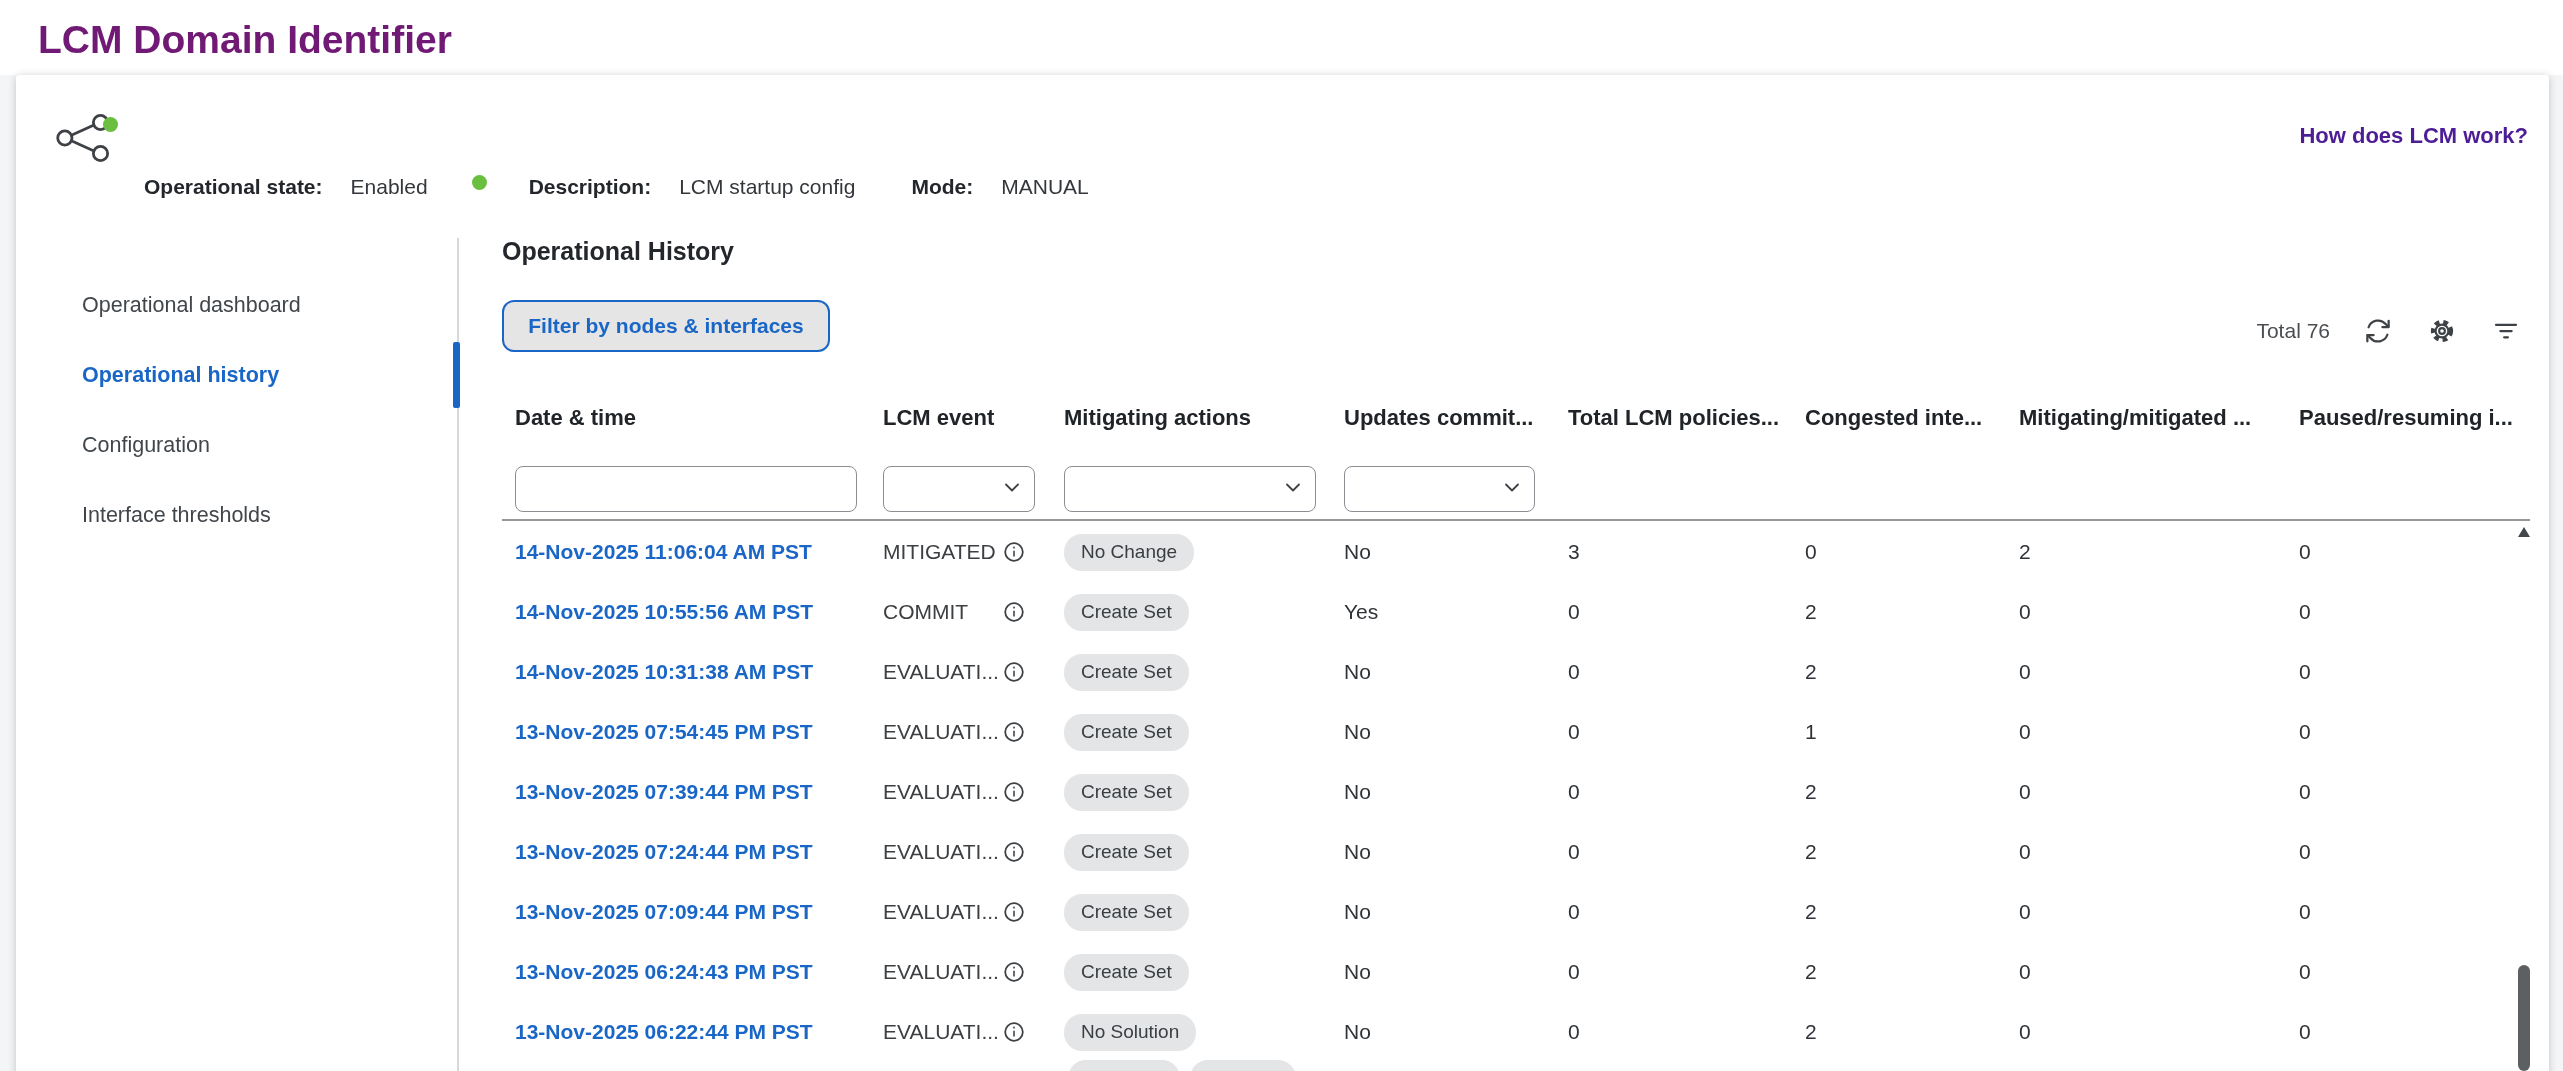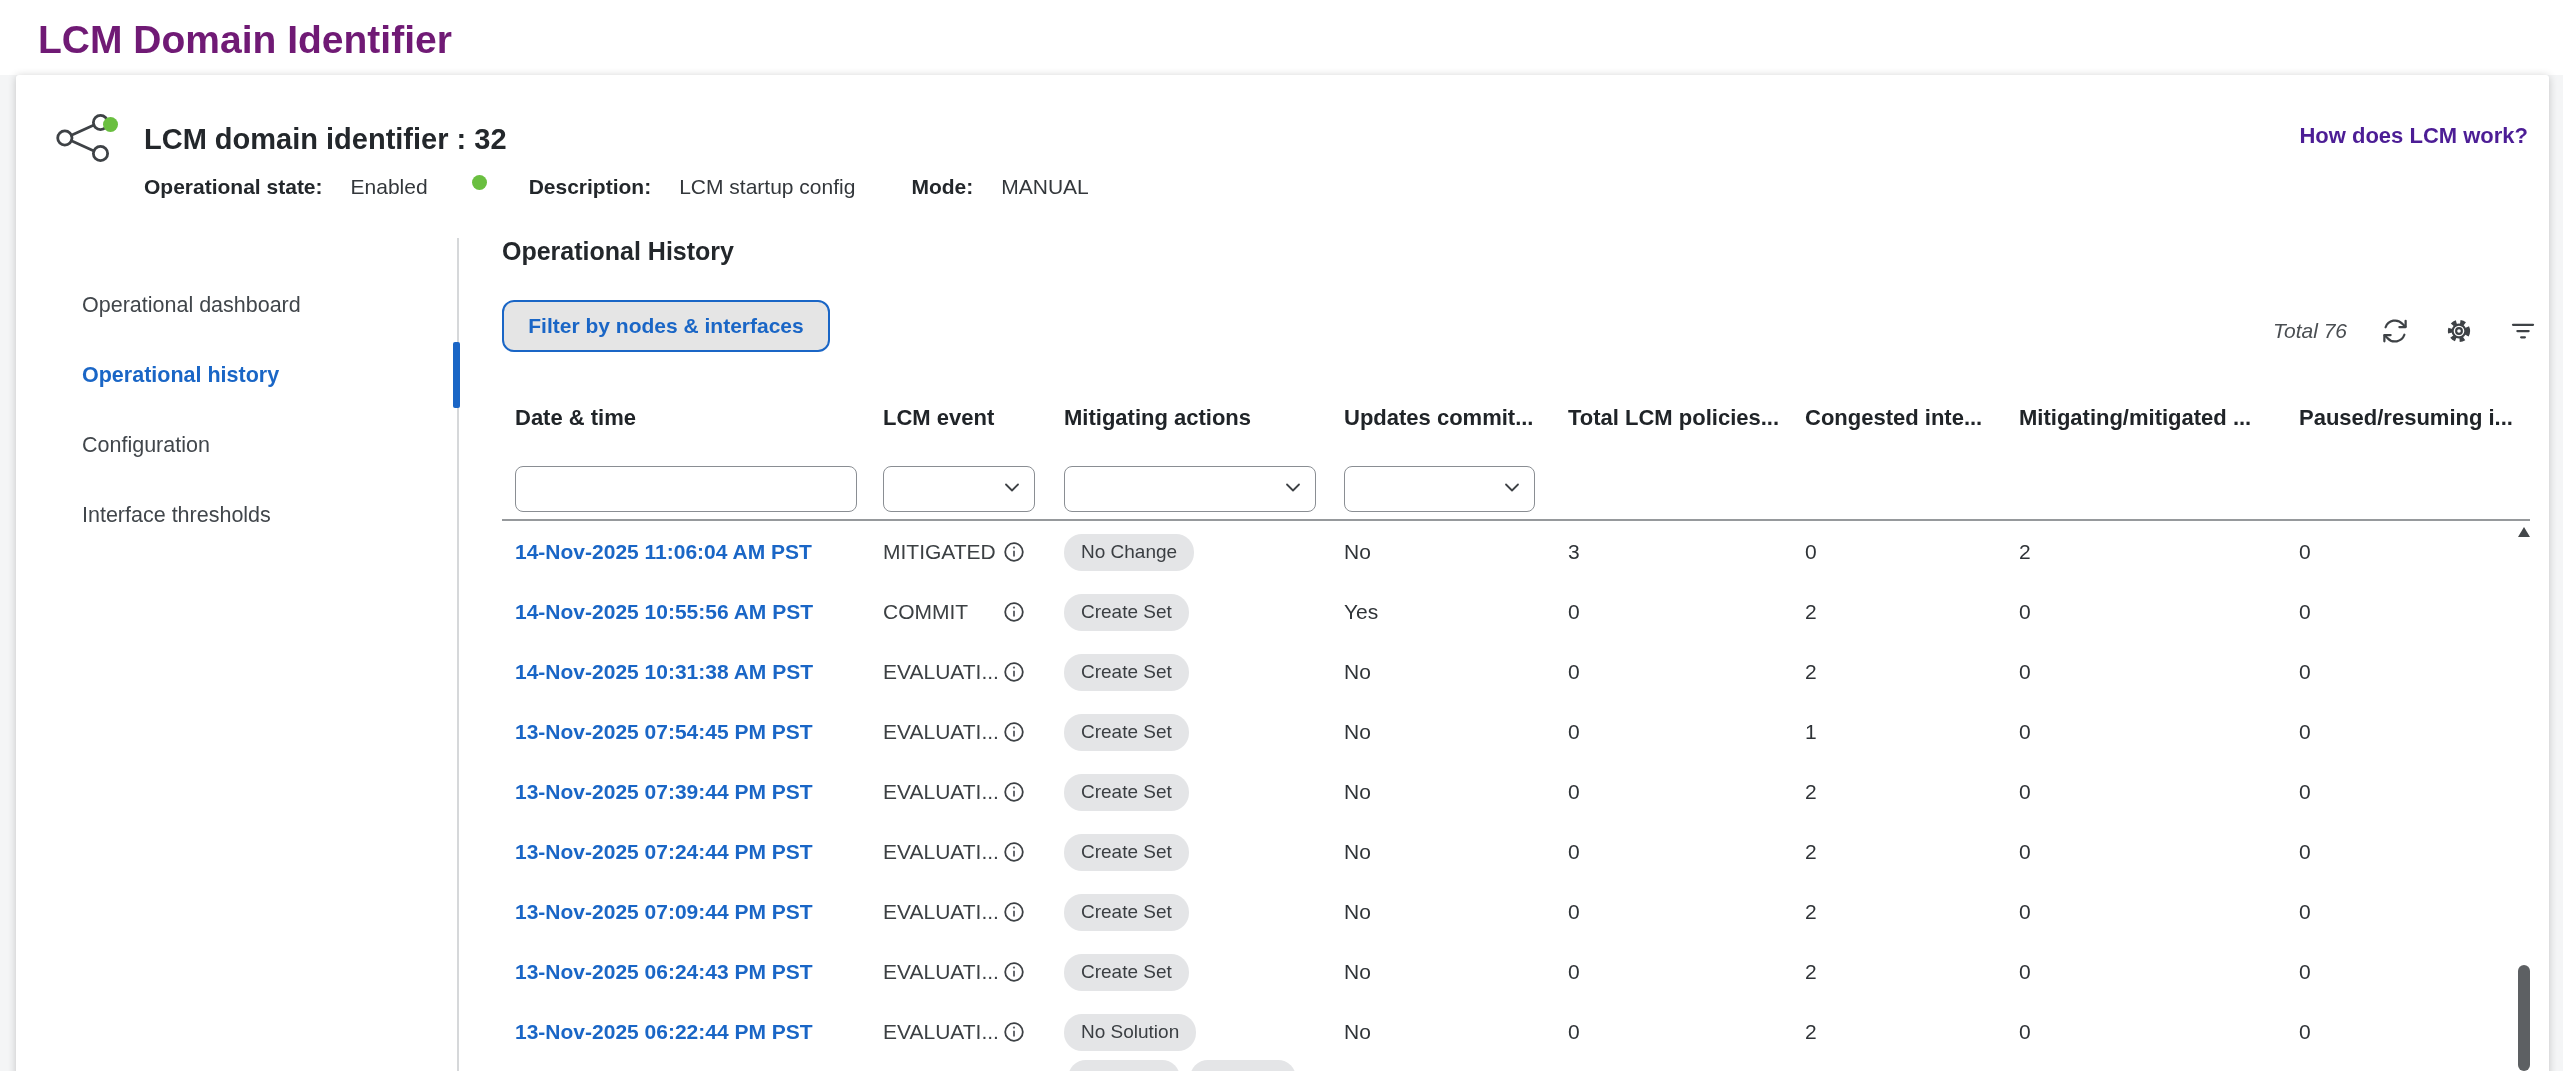--- a/index.html
+++ b/index.html
@@ -36,21 +36,21 @@
   .v-divider { position:absolute; left:441px; top:163px; bottom:0; width:2px; background:#d6d8da; }
   .active-bar { position:absolute; left:437px; top:267px; width:7px; height:66px; background:#1a66c6; border-radius:2px; }
 
   
   .section-title { position:absolute; left:486px; top:162px; margin:0; font-size:25px; font-weight:700; color:#23272b; }
   .filter-btn {
     position:absolute; left:486px; top:225px; width:328px; height:52px;
     background:#e5e5e5; border:2px solid #1a66c6; border-radius:12px;
     color:#1a66c6; font-size:21px; font-weight:700; font-family:"Liberation Sans", sans-serif; cursor:pointer;
   }
-  .toolbar { position:absolute; right:10px; top:236px; height:40px; display:flex; align-items:center; gap:32px;font-style:italic; }
+  .toolbar { position:absolute; right:27px; top:236px; height:40px; display:flex; align-items:center; gap:32px; }
   .total-label { font-size:21px; color:#4a4e52; white-space:nowrap; }
   .tool-icon { width:32px; height:32px; display:inline-flex; align-items:center; justify-content:center; cursor:pointer; }
 
   
   .grid {
     display:grid;
     grid-template-columns: 368px 181px 280px 224px 237px 214px 280px 1fr;
     align-items:center;
   }
   .thead { position:absolute; left:486px; top:330px; width:2028px; padding-left:13px; }
@@ -106,21 +106,20 @@
     <svg width="62" height="54" viewBox="0 0 40 34">
       <circle class="stroke" cx="7" cy="17" r="4.6" stroke-width="2.4"></circle>
       <circle class="stroke" cx="30" cy="7" r="4.6" stroke-width="2.4"></circle>
       <circle class="stroke" cx="30" cy="27" r="4.6" stroke-width="2.4"></circle>
       <line class="stroke" x1="11.2" y1="15.2" x2="25.8" y2="8.6" stroke-width="2.2"></line>
       <line class="stroke" x1="11.2" y1="18.8" x2="25.8" y2="25.4" stroke-width="2.2"></line>
     </svg>
     <span class="green-dot-icon"></span>
   </div>
 
-  <h2 class="domain-title">LCM domain identifier : 32</h2>
 
   <div class="meta-row">
     <span class="lbl">Operational state:</span>
     <span class="val">Enabled</span>
     <span class="status-dot"></span>
     <span class="lbl">Description:</span>
     <span class="val">LCM startup config</span>
     <span class="lbl">Mode:</span>
     <span class="val">MANUAL</span>
   </div>

